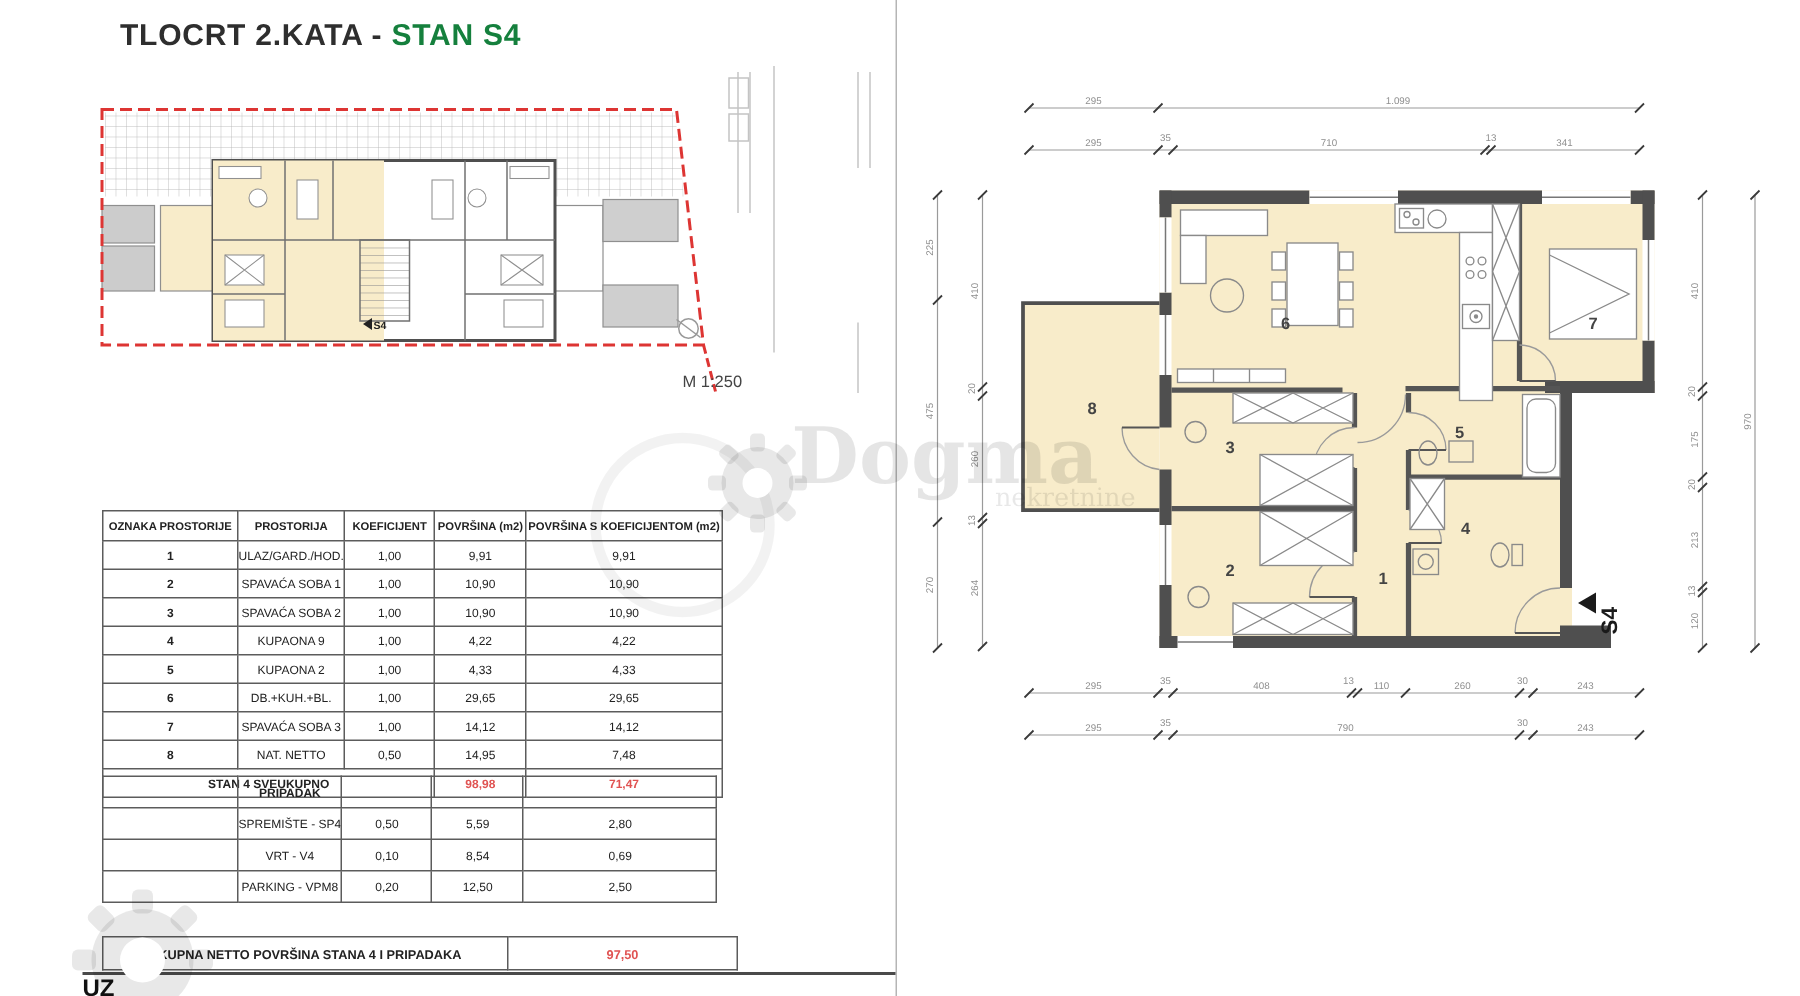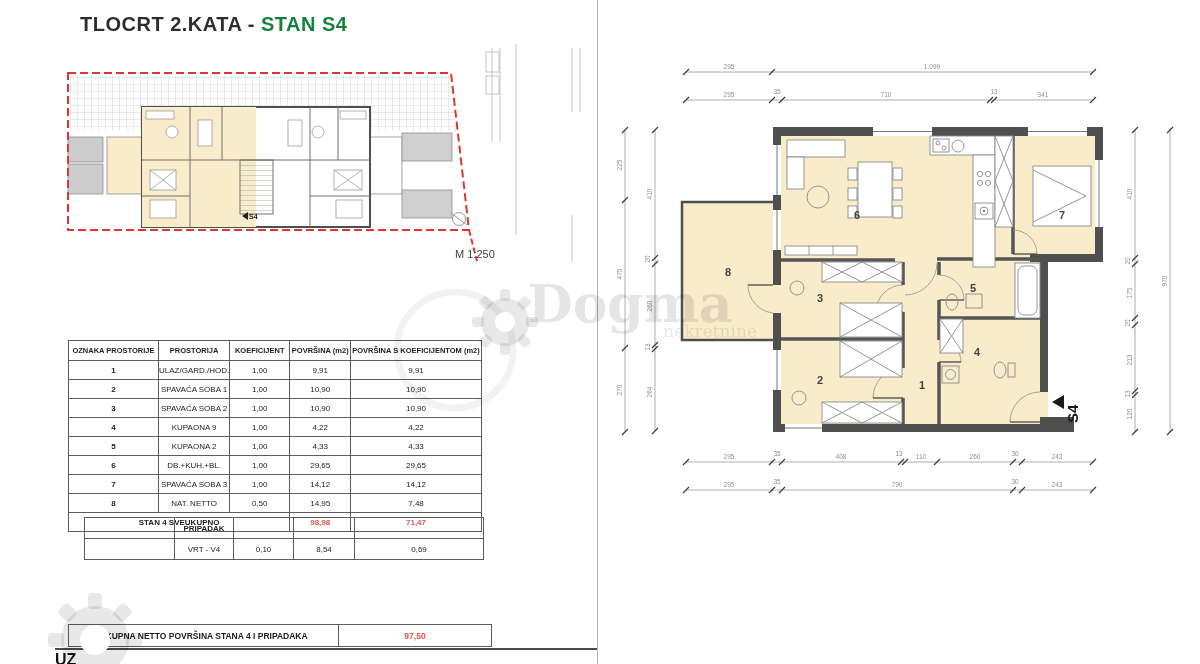--- a/index.html
+++ b/index.html
@@ -10,21 +10,21 @@
   
   .divider { left:597px; top:0; width:1px; height:664px; background:#b5b5b5; }
 
   
   .title { left:80px; top:13px; font-size:20px; font-weight:bold; color:#2e2e2e; letter-spacing:.5px; }
   .title .red { color:#15803d; }
 
   
   table { border-collapse:collapse; table-layout:fixed; background:transparent; }
   .t1 { left:68px; top:295px;margin-top:45px; }
-  .t2 { left:68px; top:517px;margin-left:16px; }
+  .t2 { left:68px; top:517px; }
   .t3 { left:68px; top:624px; }
   th,td { border:1px solid #5c5c5c; text-align:center; vertical-align:middle;
           overflow:hidden; white-space:nowrap; }
   .t1 th { font-size:7.5px; font-weight:bold; height:20px; padding:0 1px; }
   .t1 td { font-size:8px; height:19px; }
   .t2 td { font-size:8px; height:21px; }
   .t3 td { font-size:8.5px; height:22px; }
   .c1{width:90px}.c2{width:59px}.c3{width:60px}.c4{width:61px}.c5{width:129px}
   .bold { font-weight:bold; }
   .redv { color:#e05352; font-weight:bold; }
@@ -202,24 +202,38 @@
   <tbody>
       <tr>
     <td class="c1"></td>
     <td class="c2 bold">PRIPADAK</td>
     <td class="c3"></td>
     <td class="c4"></td>
     <td class="c5"></td>
   </tr>
   <tr>
         <td></td>
+        <td>SPREMIŠTE - SP4</td>
+        <td>0,50</td>
+        <td>5,59</td>
+        <td>2,80</td>
+      </tr>
+  <tr>
+        <td></td>
         <td>VRT - V4</td>
         <td>0,10</td>
         <td>8,54</td>
         <td>0,69</td>
+      </tr>
+  <tr>
+        <td></td>
+        <td>PARKING - VPM8</td>
+        <td>0,20</td>
+        <td>12,50</td>
+        <td>2,50</td>
       </tr>
 </tbody>
   </table>
 
 <table class="abs t3 lowz">
   <tbody>
       <tr>
     <td class="bold" style="width:270px">UKUPNA NETTO POVRŠINA STANA 4 I PRIPADAKA</td>
     <td class="redv" style="width:153px">97,50</td>
   </tr>

